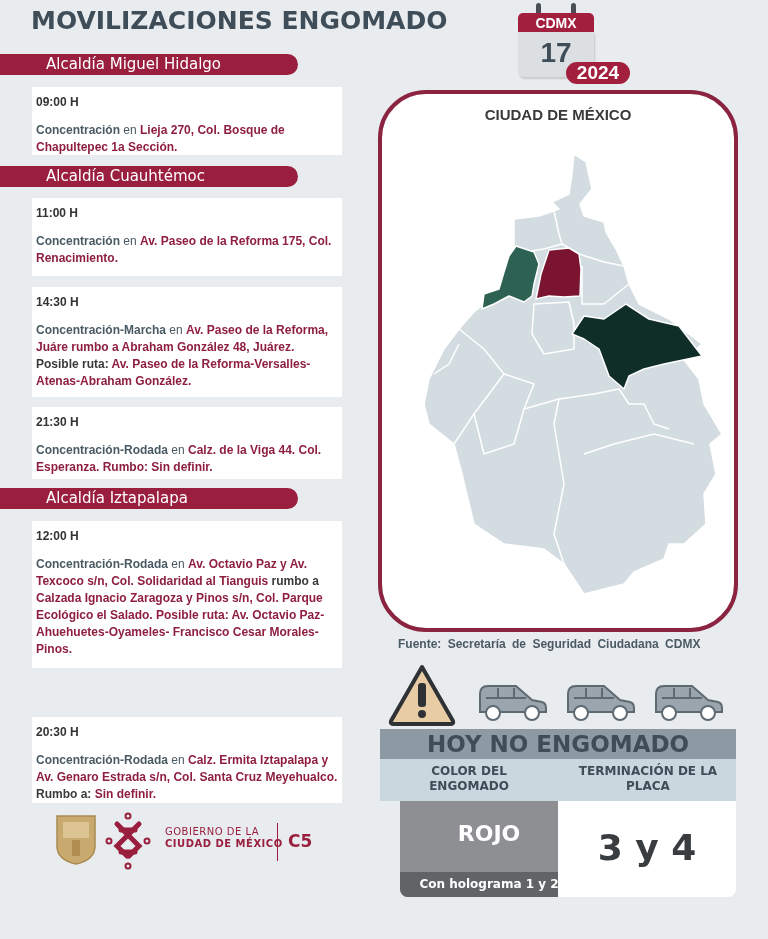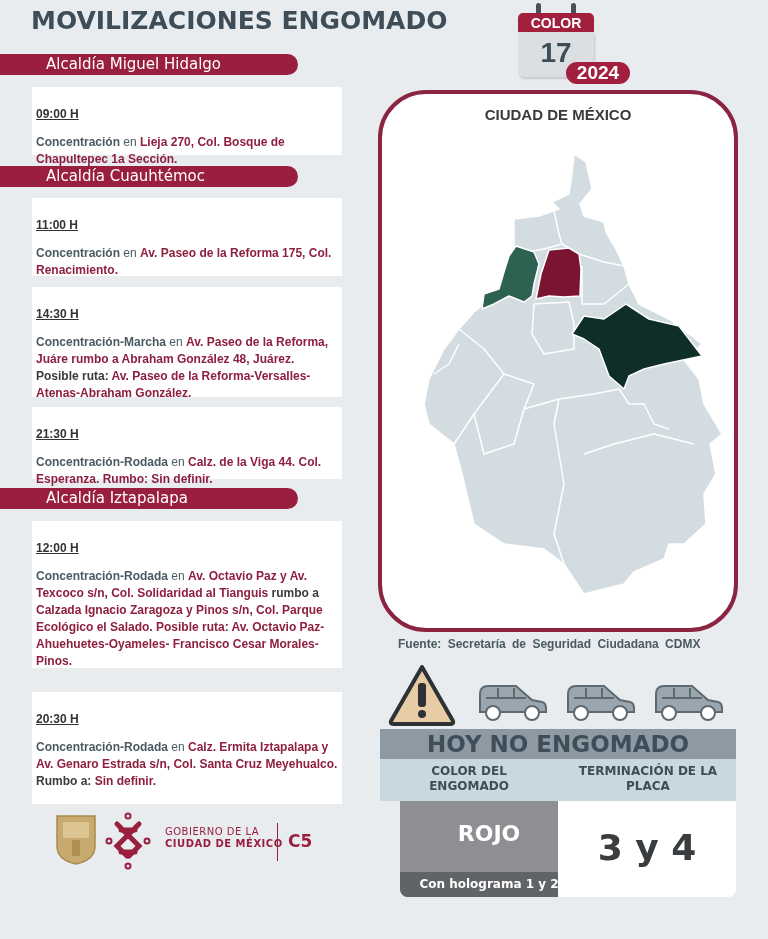--- a/index.html
+++ b/index.html
@@ -4,21 +4,21 @@
 <style>
   * { box-sizing: border-box; margin: 0; padding: 0; }
   html, body { width: 768px; height: 939px; background: #e9ecef; overflow: hidden; }
   body { position: relative; font-family: "Liberation Sans", sans-serif; }
 
   .title { position: absolute; left: 31px; top: 6px; font-family: "DejaVu Sans", sans-serif; font-weight: bold; font-size: 25px; color: #3e4d58; letter-spacing: 0px; }
 
   .section-bar { position: absolute; left: 0; width: 298px; height: 21px; background: #9a1f3f; border-radius: 0 11px 11px 0; color: #fff; font-family: "DejaVu Sans", sans-serif; font-size: 15px; padding-left: 46px; line-height: 21px; }
 
   .card { position: absolute; left: 32px; width: 310px; background: #fff; padding: 6px 4px 6px 4px; }
-  .card .time { font-size: 12px; font-weight: bold; color: #333; margin-top: 14px; text-decoration: underline; }
+  .card .time { font-size: 12px; font-weight: bold; color: #333; margin-top: 2px; }
   .card .desc { font-size: 12px; font-weight: bold; line-height: 17px; margin-top: 13px; color: #3a3a3a; }
   .card .desc .g { color: #4a5a63; }
   .card .desc .r { color: #8e1f3f; }
   .card .desc .k { color: #3a3a3a; }
 
   
   .cal { position: absolute; left: 518px; top: 3px; width: 78px; height: 72px; }
   .cal .ring { position: absolute; top: 0; width: 5px; height: 14px; background: #4a4f55; border-radius: 3px; }
   .cal .head { position: absolute; top: 10px; left: 0; width: 76px; height: 19px; background: #a21f3e; border-radius: 5px 5px 0 0; color: #fff; font-weight: bold; font-size: 14px; text-align: center; line-height: 20px; }
   .cal .bodyc { position: absolute; top: 29px; left: 0; width: 76px; height: 45px; background: #dcdfe2; border-radius: 0 0 6px 6px; color: #3e4d58; font-weight: bold; font-size: 28px; text-align: center; line-height: 42px; box-shadow: 1px 2px 2px rgba(0,0,0,0.15); }
@@ -51,21 +51,21 @@
   .c5 { position: absolute; left: 288px; top: 831px; font-family: "DejaVu Sans", sans-serif; font-weight: bold; font-size: 17px; color: #9a1f3f; }
 </style>
 </head>
 <body>
 
 <div class="title">MOVILIZACIONES ENGOMADO</div>
 
 <div class="cal">
   <div class="ring" style="left:18px"></div>
   <div class="ring" style="left:53px"></div>
-  <div class="head">COLOR</div>
+  <div class="head">CDMX</div>
   <div class="bodyc">17</div>
 </div>
 <div class="year">2024</div>
 
 <div class="section-bar" style="top:54px">Alcaldía Miguel Hidalgo</div>
 <div class="card" style="top:87px; height:68px">
   <div class="time">09:00 H</div>
   <div class="desc"><span class="g">Concentración</span><span class="g" style="font-weight:normal"> en </span><span class="r">Lieja 270, Col. Bosque de Chapultepec 1a Sección.</span></div>
 </div>
 
@@ -81,21 +81,21 @@
 <div class="card" style="top:407px; height:72px">
   <div class="time">21:30 H</div>
   <div class="desc"><span class="g">Concentración-Rodada</span><span class="g" style="font-weight:normal"> en </span><span class="r">Calz. de la Viga 44. Col. Esperanza. Rumbo: Sin definir.</span></div>
 </div>
 
 <div class="section-bar" style="top:488px">Alcaldía Iztapalapa</div>
 <div class="card" style="top:521px; height:147px">
   <div class="time">12:00 H</div>
   <div class="desc"><span class="g">Concentración-Rodada</span><span class="g" style="font-weight:normal"> en </span><span class="r">Av. Octavio Paz y Av. Texcoco s/n, Col. Solidaridad al Tianguis</span><span class="k"> rumbo a </span><span class="r">Calzada Ignacio Zaragoza y Pinos s/n, Col. Parque Ecológico el Salado. Posible ruta: Av. Octavio Paz-Ahuehuetes-Oyameles- Francisco Cesar Morales-Pinos.</span></div>
 </div>
-<div class="card" style="top:692px; height:112px">
+<div class="card" style="top:717px; height:86px">
   <div class="time">20:30 H</div>
   <div class="desc"><span class="g">Concentración-Rodada</span><span class="g" style="font-weight:normal"> en </span><span class="r">Calz. Ermita Iztapalapa y Av. Genaro Estrada s/n, Col. Santa Cruz Meyehualco.</span><span class="k"> Rumbo a: </span><span class="r">Sin definir.</span></div>
 </div>
 
 <div class="mapbox">
   <div class="mtitle">CIUDAD DE MÉXICO</div>
   <svg width="352" height="534" viewBox="378 90 352 534">
     <g stroke="#ffffff" stroke-width="1.5" stroke-linejoin="round">
 
       <path fill="#d3dce1" d="M570 150 L582 158 L588 185 L576 200 L580 212 L600 218 L602 228 L612 245 L620 262 L625 280 L635 300 L665 315 L698 340 L680 356 L695 375 L700 400 L718 430 L706 440 L712 470 L700 490 L702 520 L680 540 L665 540 L660 555 L630 568 L620 580 L580 590 L560 560 L540 545 L500 540 L470 520 L458 470 L450 440 L425 420 L420 400 L425 375 L440 345 L455 325 L470 308 L480 300 L500 285 L510 250 L510 215 L535 212 L555 205 L548 198 L565 190 L568 170 Z"></path>

